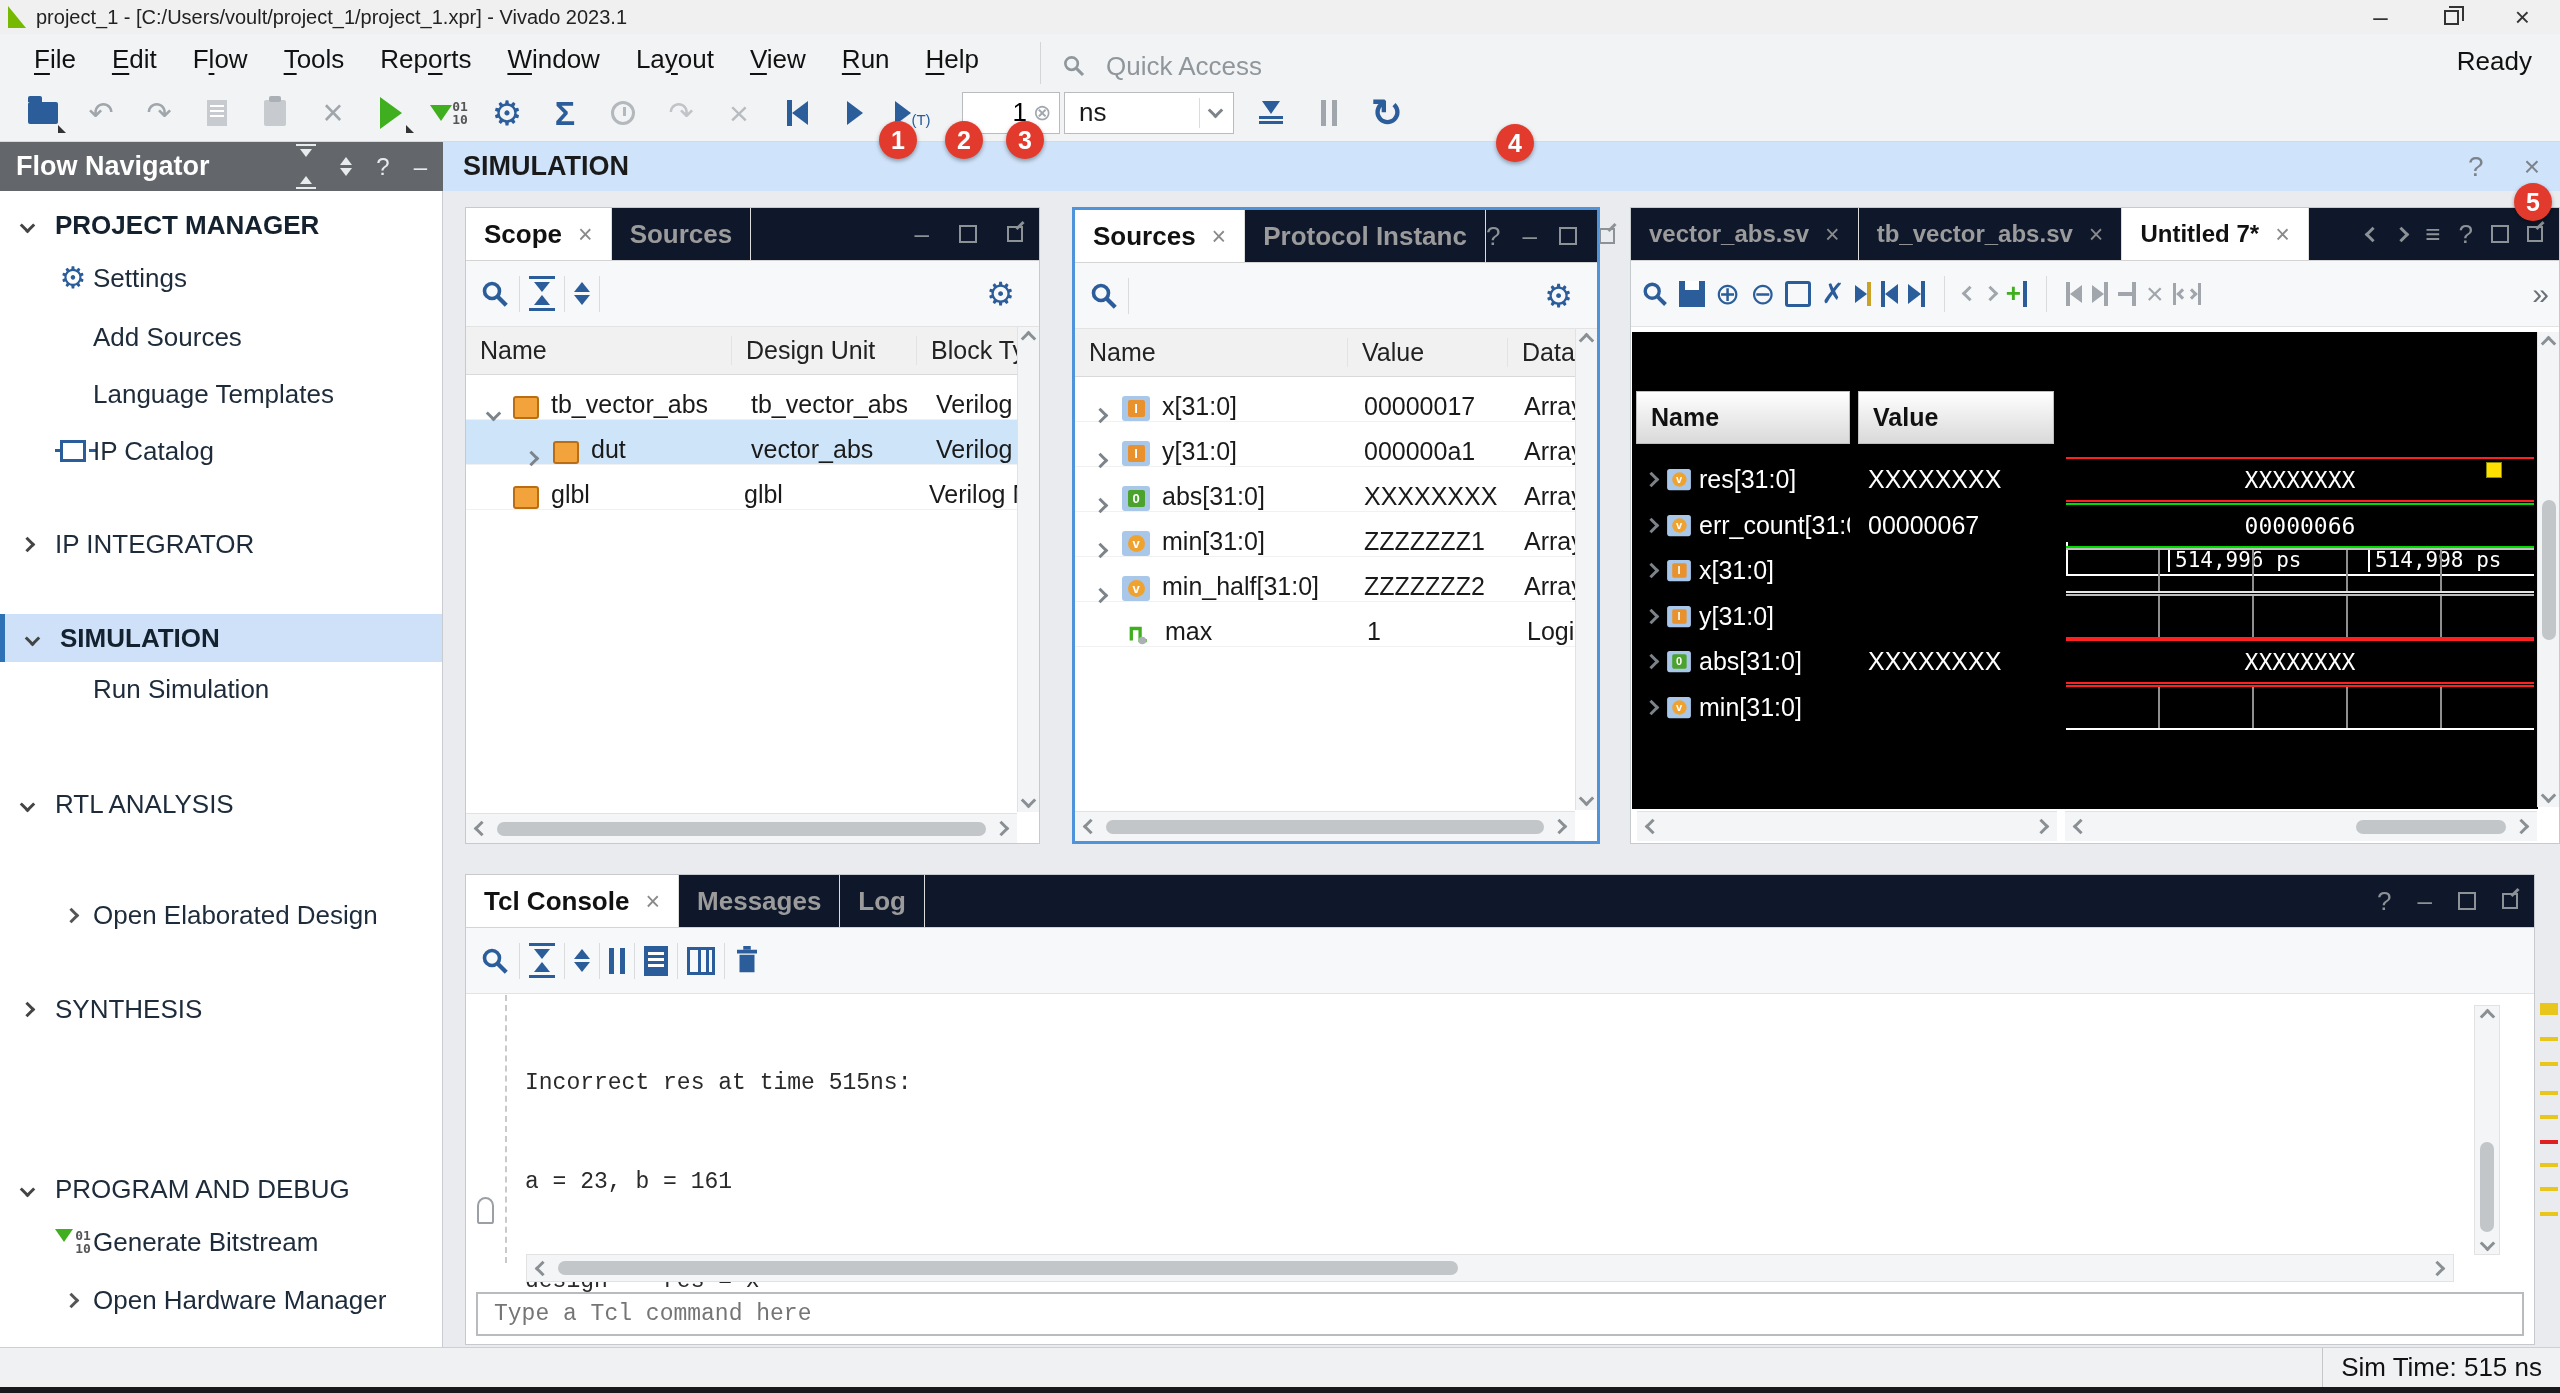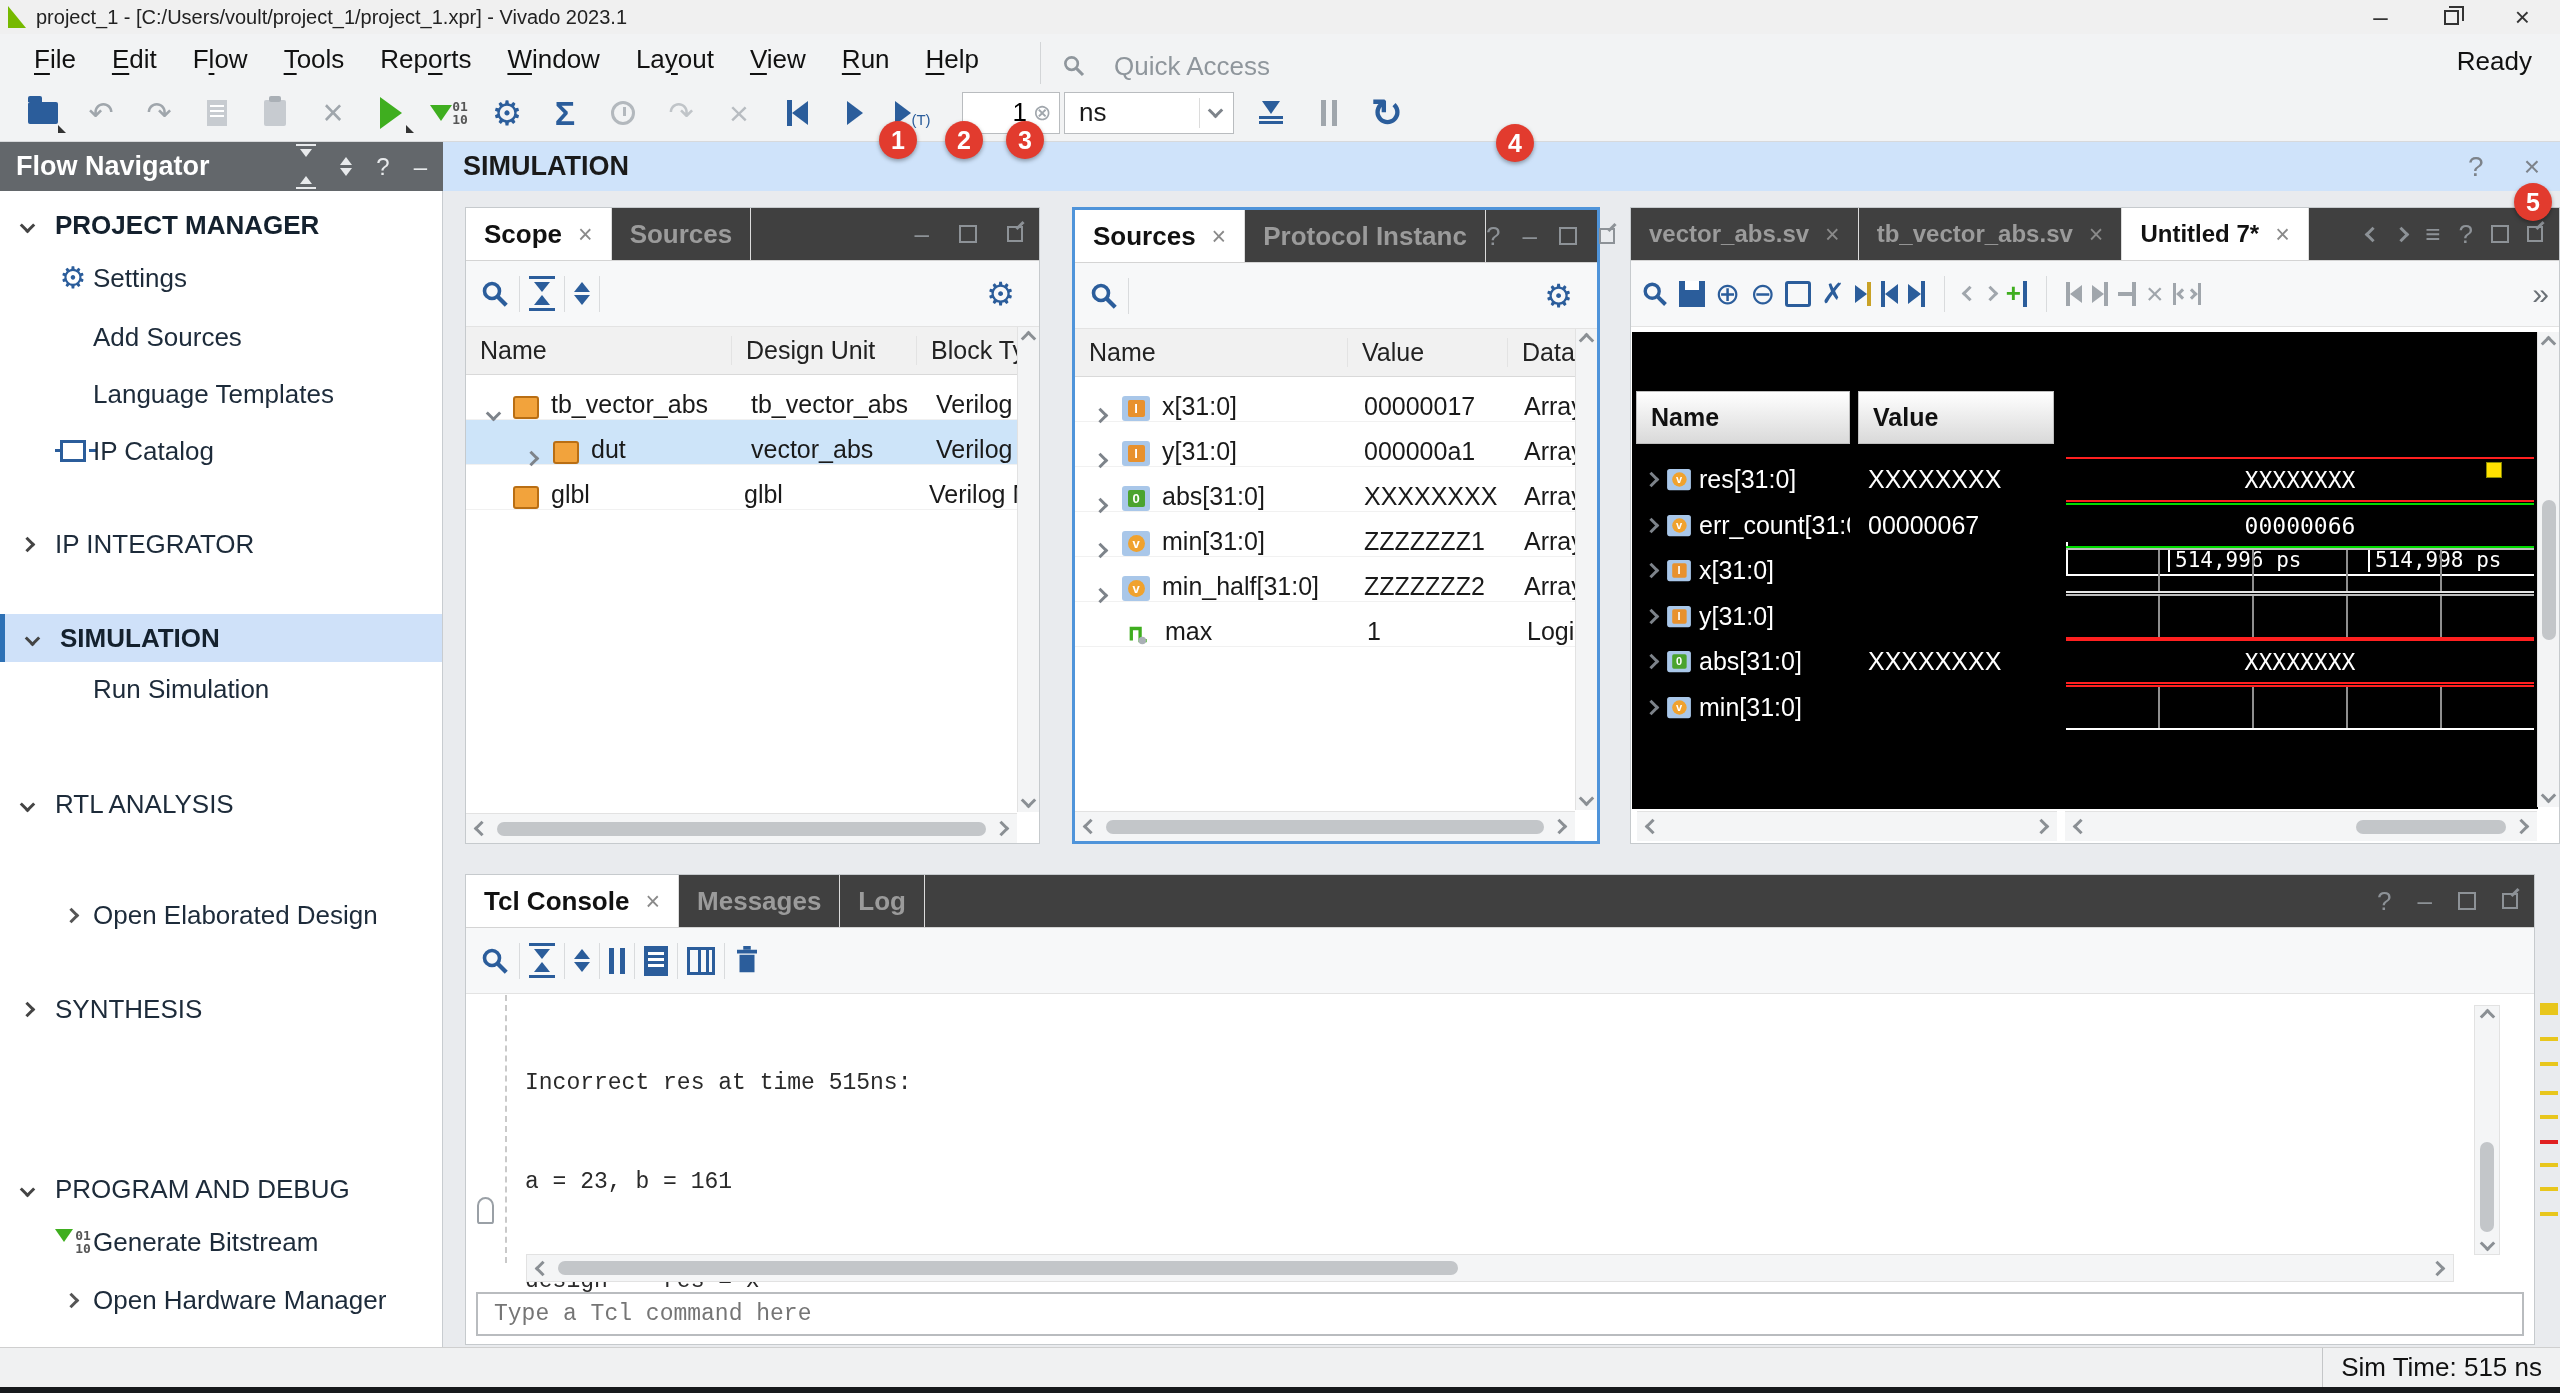--- a/index.html
+++ b/index.html
@@ -32,21 +32,21 @@
 #titlebar{left:0;top:0;right:0;height:34px;background:#f0f0f0;display:flex;align-items:center;padding-left:8px;font-size:20px;color:#222}
 #vivado-logo{width:0;height:0;border-style:solid;border-width:22px 0 0 18px;border-color:transparent transparent transparent #76b900;margin-right:10px}
 #win-controls{margin-left:auto;display:flex;align-items:center;gap:56px;padding-right:30px;font-size:26px;color:#333}
 .ic-restore{width:15px;height:15px;border:2px solid #333;position:relative;display:inline-block}
 .ic-restore::before{content:"";position:absolute;left:3px;top:-6px;width:13px;height:13px;border:2px solid #333;border-left:none;border-bottom:none}
 
 #menubar{left:0;top:34px;right:0;height:50px;background:#f2f3f4;display:flex;align-items:center;padding-left:16px}
 .menu-item{padding:0 18px;font-size:26px;color:#111}
 .menu-item u{text-decoration-thickness:2px;text-underline-offset:5px}
 #qa-sep{left:1040px;top:42px;width:1px;height:60px;background:#d3d5d7}
-#quick-access{left:1062px;top:46px;width:280px;height:42px;border-bottom:2px solid #9aa0a5;display:flex;align-items:center;gap:28px;color:#8f969c;font-size:26px}
+#quick-access{left:1062px;top:46px;width:280px;height:42px;border-bottom:2px solid #9aa0a5;display:flex;align-items:center;gap:20px;color:#8f969c;font-size:26px}
 #ready{right:28px;top:46px;font-size:26px;color:#111}
 
 #toolbar{left:0;top:84px;right:0;height:58px;background:#f2f3f4;border-bottom:1px solid #d7d9db;display:flex;align-items:center;padding-left:14px}
 .dd-corner{position:absolute;right:6px;bottom:4px;width:0;height:0;border-style:solid;border-width:8px 8px 0 0;border-color:transparent #333 transparent transparent;transform:rotate(90deg)}
 .ic-folder{width:30px;height:22px;background:#2b5d9b;position:relative;border-radius:2px}
 .ic-folder::before{content:"";position:absolute;left:0;top:-6px;width:14px;height:6px;background:#2b5d9b;border-radius:2px 2px 0 0}
 .ic-page{width:20px;height:26px;background:#c7cbd0;position:relative}
 .ic-page::before{content:"";position:absolute;left:3px;top:5px;width:14px;height:2px;background:#fff;box-shadow:0 5px 0 #fff,0 10px 0 #fff}
 .ic-clip{width:22px;height:26px;background:#c7cbd0;position:relative;border-radius:2px}
 .ic-clip::before{content:"";position:absolute;left:5px;top:-4px;width:12px;height:6px;background:#aab0b6;border-radius:2px}
@@ -75,21 +75,21 @@
 .nav-row .schev{position:absolute;left:22px;color:#444}
 .nav-row .slabel{position:absolute;left:55px;font-weight:bold;color:#14212e;font-size:26px;white-space:nowrap}
 .nav-row .iicon{position:absolute;left:56px;width:34px;display:flex;justify-content:center}
 .nav-row .ichev{position:absolute;left:66px;color:#555}
 .nav-row .ilabel{position:absolute;left:93px;color:#1d2b3a;font-size:26px;white-space:nowrap}
 .nav-sel{background:#cfe1f9;border-left:5px solid #2e71b5}
 .ic-ip{width:26px;height:22px;border:3px solid #2b5d9b;position:relative}
 .ic-ip::before{content:"";position:absolute;left:-8px;top:6px;width:8px;height:3px;background:#2b5d9b;box-shadow:34px 0 0 #2b5d9b}
 
 .panel{position:absolute;background:#fff;border:1px solid #c6cacd}
-.tabbar{height:53px;background:#404040;border-bottom:1px solid #d4d4d4;display:flex;align-items:stretch;font-size:26px;font-weight:bold;color:#9b9b9b}
+.tabbar{height:53px;background:#0f172a;border-bottom:1px solid #d4d4d4;display:flex;align-items:stretch;font-size:26px;font-weight:bold;color:#9b9b9b}
 .tab{display:flex;align-items:center;padding:0 18px;gap:16px;border-right:1px solid #dcdcdc;white-space:nowrap}
 .tab .x{color:#8a8a8a;font-weight:normal;font-size:25px}
 .tab.active{background:#fff;color:#111}
 .ptoolbar{height:66px;background:#f7f8f9;border-bottom:1px solid #e3e3e3;display:flex;align-items:center;padding:0 14px;color:#2b5d9b}
 .ptoolbar .gear-right{margin-left:auto;margin-right:10px}
 .thead{height:48px;display:flex;background:#f1f1f1;border-bottom:1px solid #d9d9d9;align-items:center;color:#222}
 .th{padding-left:14px;overflow:hidden;white-space:nowrap;flex:none}
 .trow{height:45px;display:flex;align-items:flex-end;border-bottom:1px solid #f1f1f1;white-space:nowrap}
 .trow>div{overflow:hidden}
 .trow.selected{background:#cde4f9}

